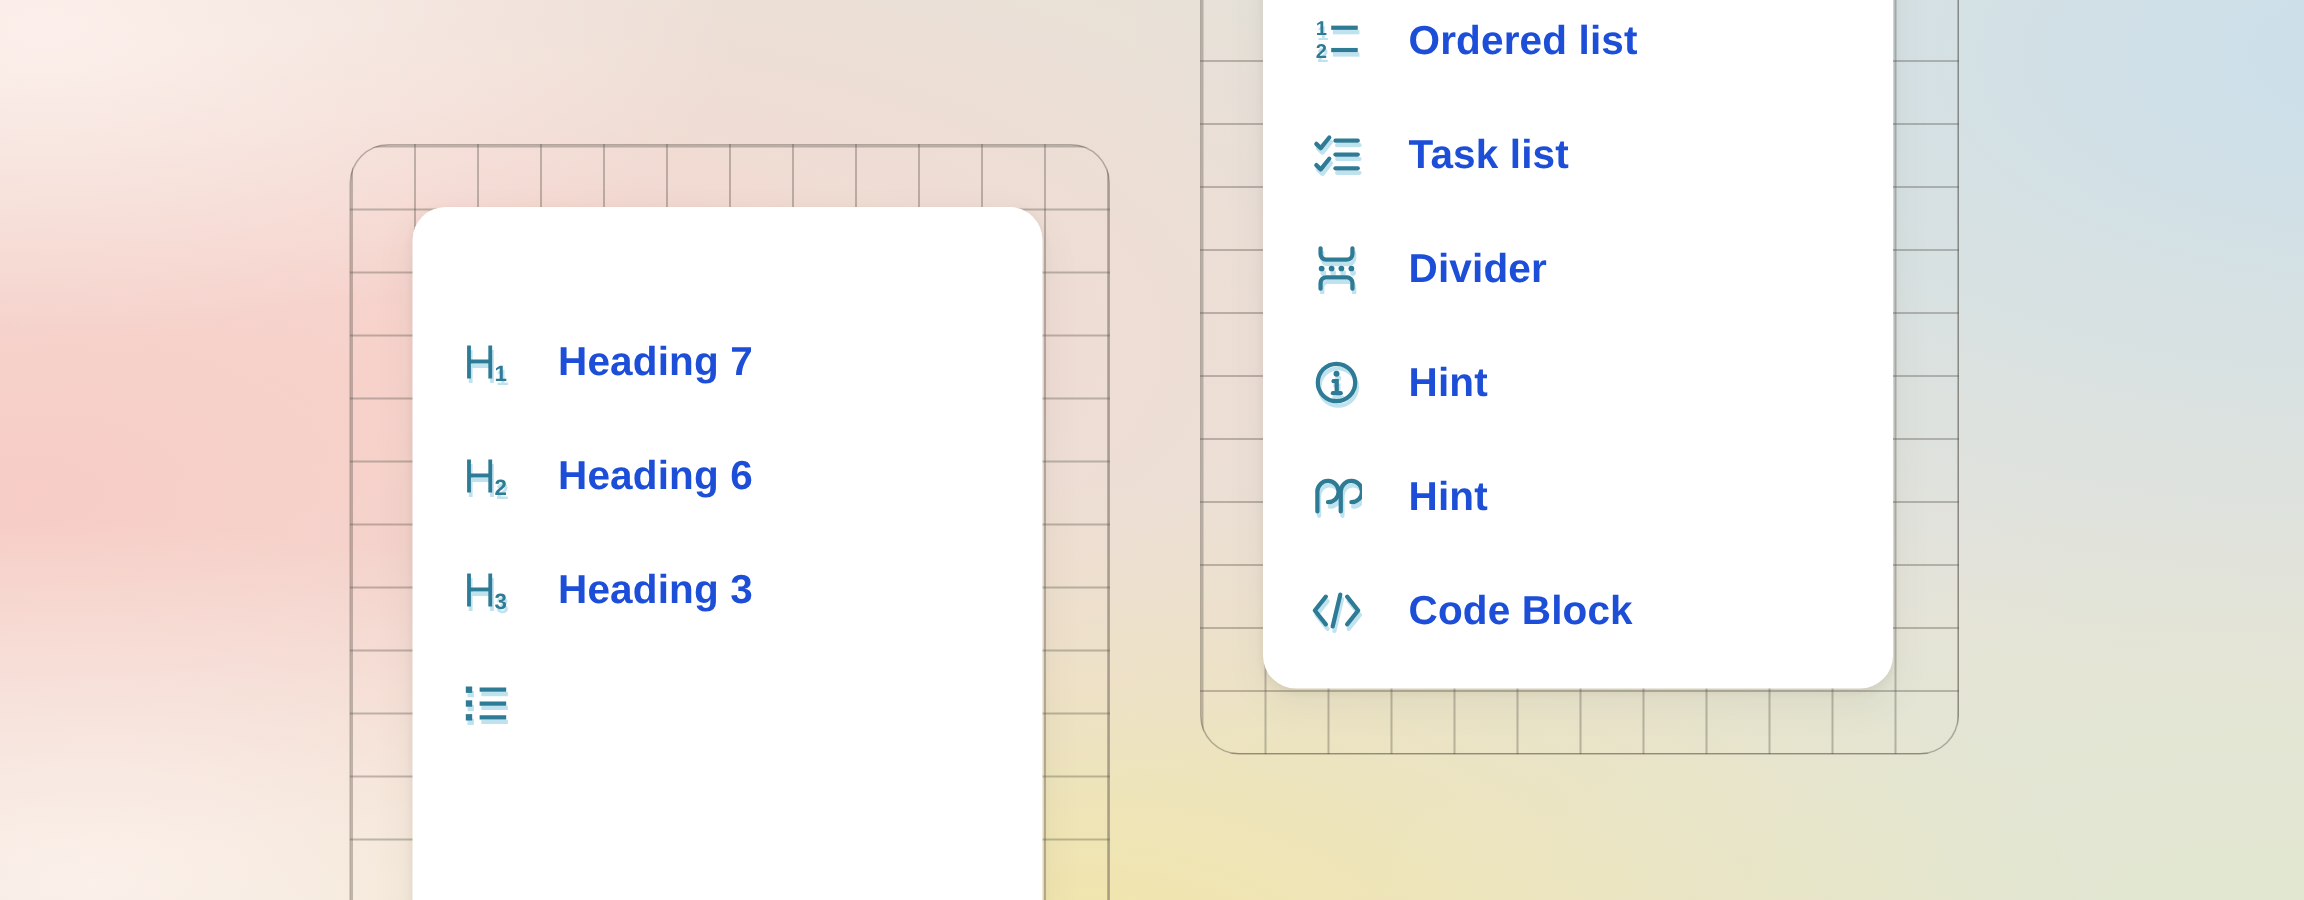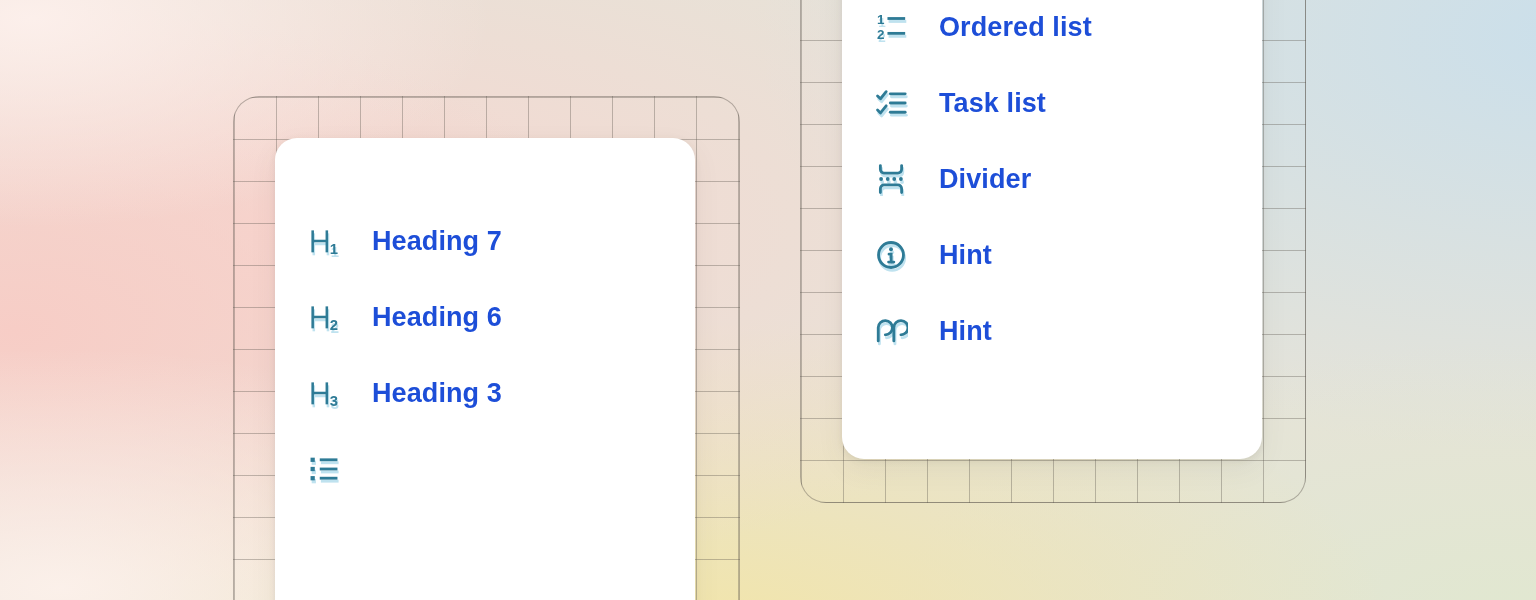--- a/index.html
+++ b/index.html
@@ -251,17 +251,34 @@
             </g>
               <g class="ic-main" stroke-linecap="round" stroke-width="2.1">
               <path d="M3,19 V9.5 A5,5 0 1 1 8,14.7"></path>
               <path d="M14,19 V9.5 A5,5 0 1 1 19,14.7"></path>
             </g>
           </svg>
         </span>
         <span class="label">Hint</span>
       </div>
 
+      <div class="row">
+        <span class="icon">
+          <svg class="duo" viewBox="0 0 24 24">
+            <g class="ic-shadow" stroke-linecap="round" stroke-linejoin="round" transform="translate(0.8,2.1)">
+              <path d="M7,5.5 L1.8,12 L7,18.5"></path>
+              <path d="M17,5.5 L22.2,12 L17,18.5"></path>
+              <path d="M13.8,4.5 L10.2,19.5"></path>
+            </g>
+              <g class="ic-main" stroke-linecap="round" stroke-linejoin="round">
+              <path d="M7,5.5 L1.8,12 L7,18.5"></path>
+              <path d="M17,5.5 L22.2,12 L17,18.5"></path>
+              <path d="M13.8,4.5 L10.2,19.5"></path>
+            </g>
+          </svg>
+        </span>
+        <span class="label">Code Block</span>
+      </div>
 
     </div>
   </div>
 
 </div>
 
 </body></html>

